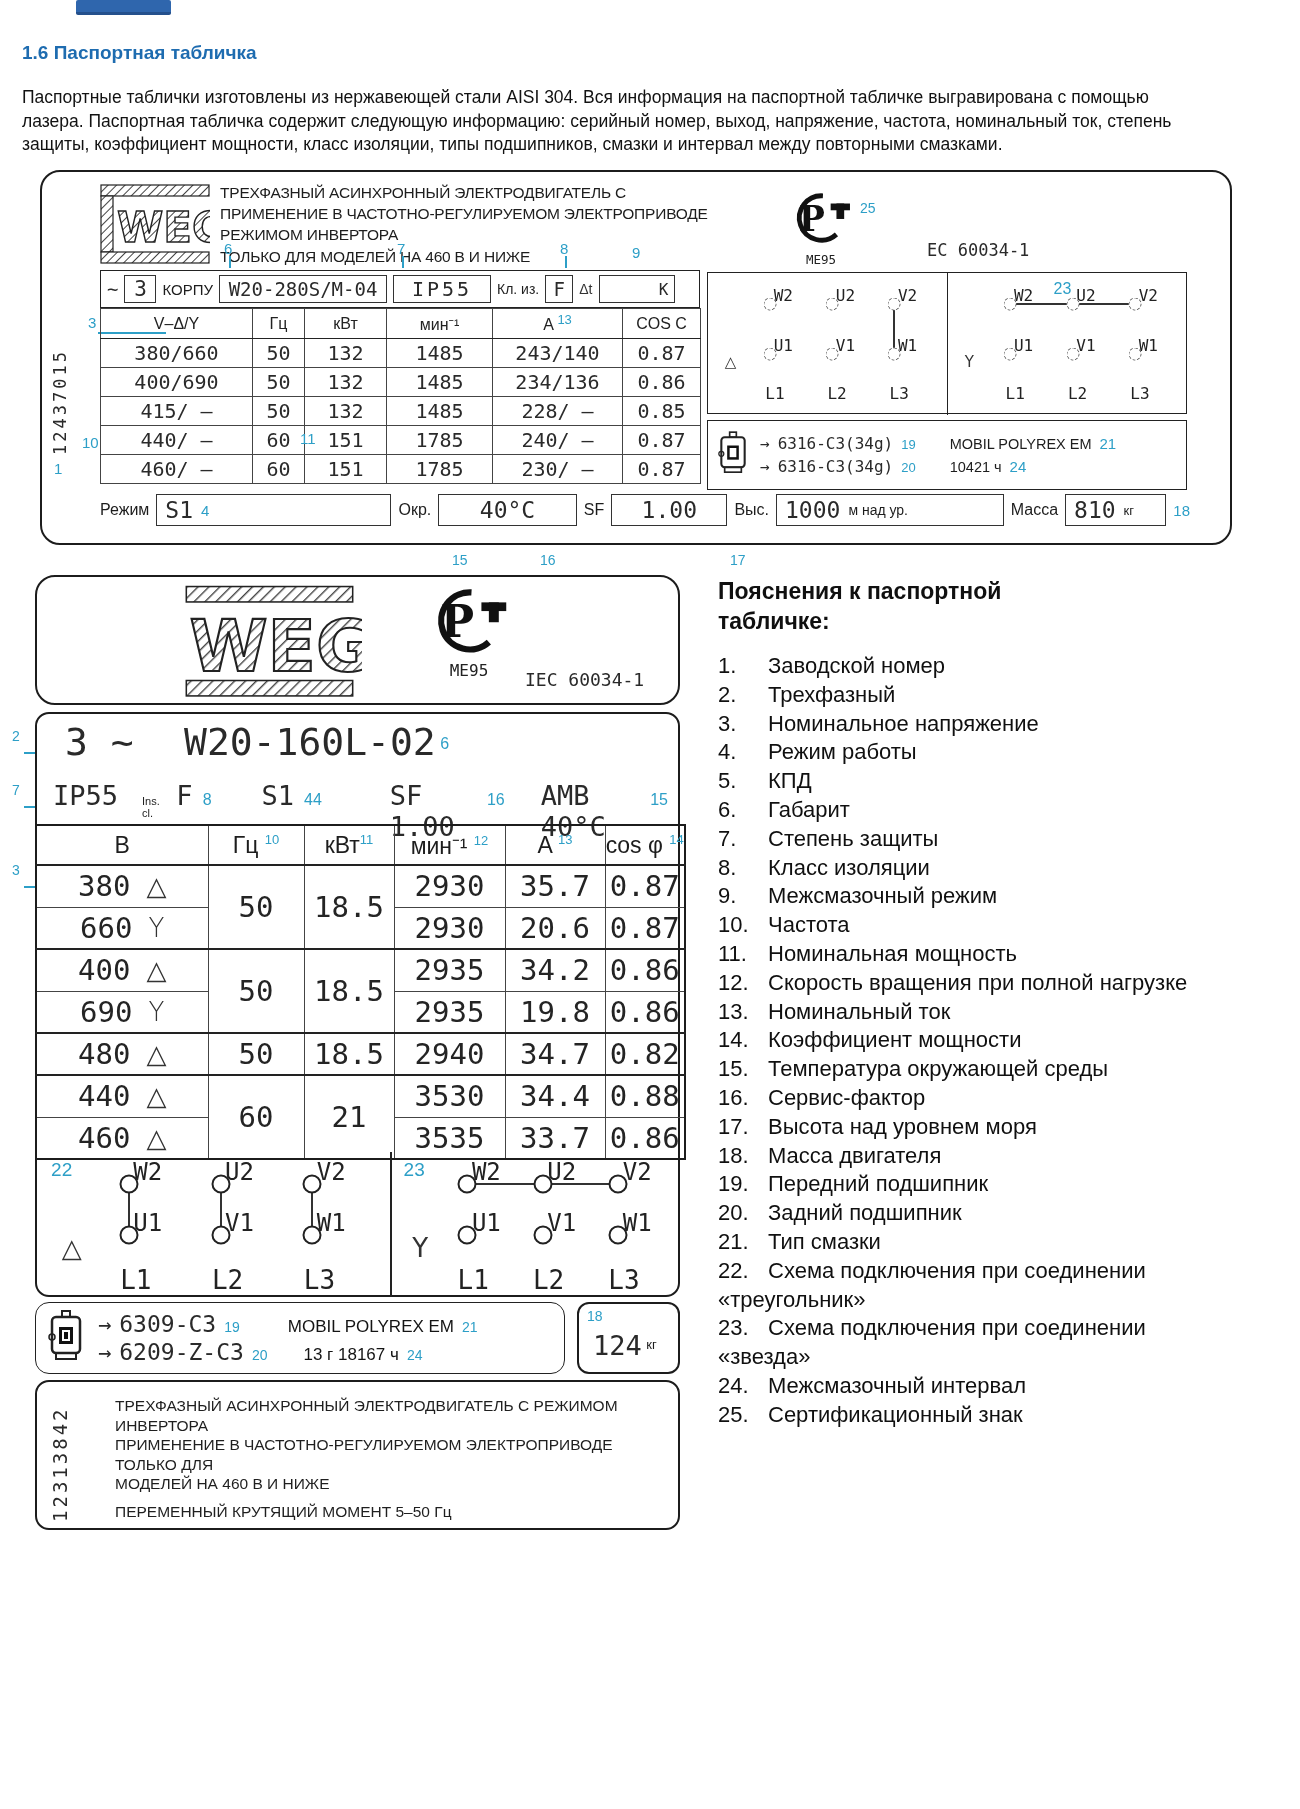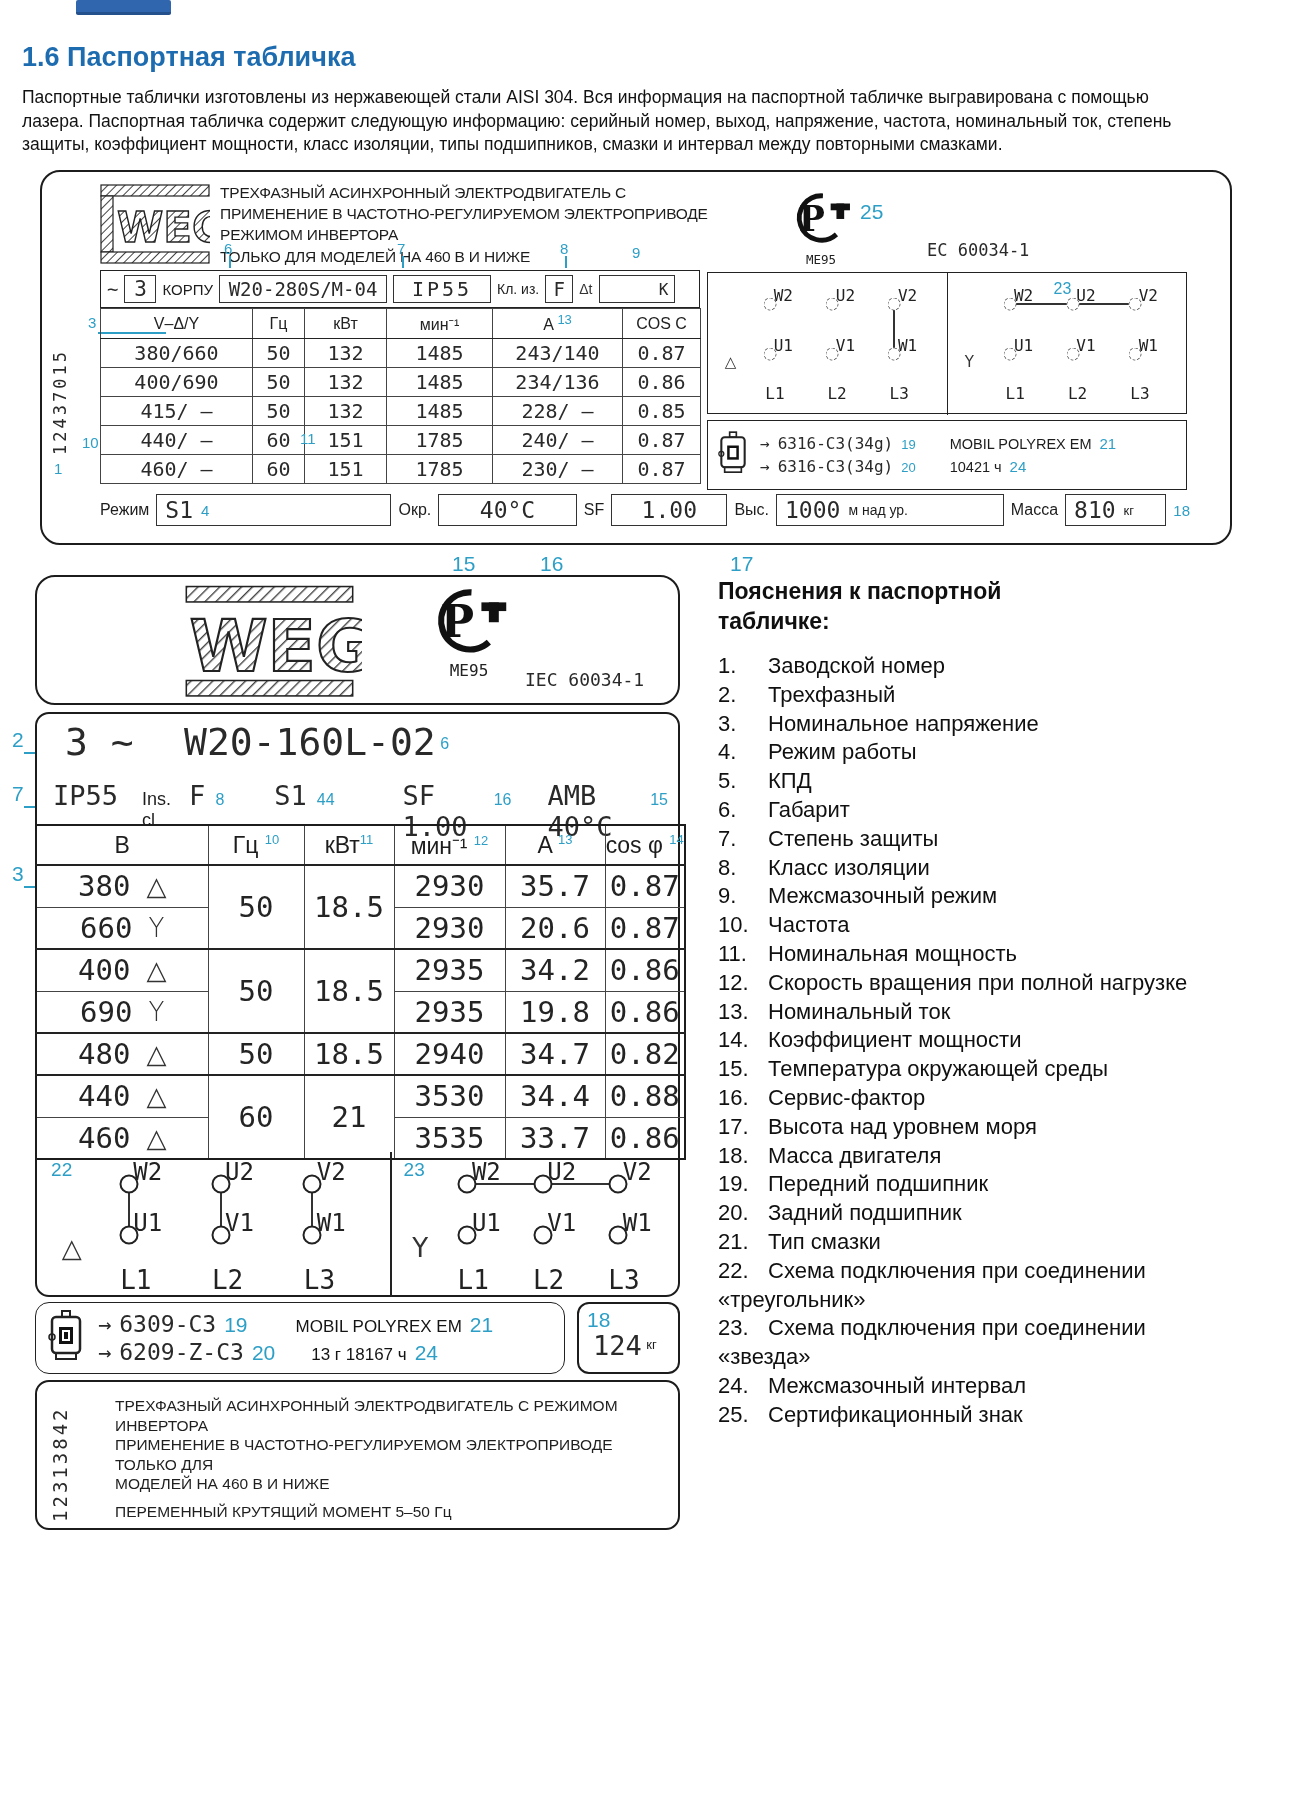--- a/index.html
+++ b/index.html
@@ -3,26 +3,26 @@
 <meta charset="utf-8">
 <style>
   :root{ --cyan:#2d9fc7; --blue:#1e6cb0; }
   *{ margin:0; padding:0; box-sizing:border-box; }
   body{ background:#ffffff; font-family:"Liberation Sans", sans-serif; }
   #page{ position:relative; width:1300px; height:1809px; background:#fff; overflow:hidden; }
 
   .abs{ position:absolute; }
   .eng{ font-family:"DejaVu Sans Mono", monospace; color:#2a2a2a; font-weight:400; }
   .co{ color:var(--cyan); font-family:"Liberation Sans", sans-serif; font-size:15px; }
-  .co2{ color:var(--cyan); font-family:"Liberation Sans", sans-serif; font-size:21px; }
+  .co2{ color:var(--cyan); font-family:"Liberation Sans", sans-serif; font-size:14px; }
   .coline{ position:absolute; background:var(--cyan); }
 
   
   .toplogo{ left:76px; top:0; width:95px; height:15px; background:#2f66ad; border-bottom:3px solid #24508c; border-radius:2px; }
-  h1.sect{ position:absolute; left:22px; top:42px; font-size:27px; font-weight:bold; color:var(--blue); }
+  h1.sect{ position:absolute; left:22px; top:42px; font-size:19px; font-weight:bold; color:var(--blue); }
   .intro{ position:absolute; left:22px; top:86px; width:1180px; font-size:17.5px; line-height:23.5px; color:#121212; }
 
   
   .plate{ position:absolute; border:2.2px solid #1c1c1c; border-radius:20px; background:#fff; }
   .vserial{ position:absolute; writing-mode:vertical-rl; transform:rotate(180deg); font-family:"DejaVu Sans Mono",monospace; font-size:17px; letter-spacing:3px; color:#2a2a2a; }
 
   .hline{ font-size:15.5px; line-height:21.2px; color:#1d1d1d; letter-spacing:-0.2px; }
 
   .specrow{ position:absolute; display:flex; align-items:center; gap:6px; border:1.8px solid #222; padding:0 6px; }
   .sbox{ border:1.5px solid #333; display:flex; align-items:center; justify-content:center; height:28px; }
@@ -377,21 +377,21 @@
   <div class="plate" style="left:35px;top:712px;width:645px;height:585px;border-radius:14px;">
 
     <div class="abs" style="left:28px;top:6px;">
       <span class="eng" style="font-size:38px;">3 ~</span>
       <span class="eng" style="font-size:38px;margin-left:46px;">W20-160L-02</span>
       <sup class="cal2">6</sup>
     </div>
 
     <div class="abs" style="left:16px;top:66px;width:615px;display:flex;align-items:baseline;gap:10px;">
       <span class="eng" style="font-size:27px;">IP55</span>
-      <span style="font-size:18px;color:#1d1d1d;margin-left:14px;">Ins. cl.</span>
+      <span style="font-size:11px;color:#1d1d1d;margin-left:14px;">Ins. cl.</span>
       <span class="eng" style="font-size:27px;">F</span>
       <sup class="cal2">8</sup>
       <span class="eng" style="font-size:27px;margin-left:40px;">S1</span>
       <sup class="cal2">44</sup>
       <span class="eng" style="font-size:27px;margin-left:58px;">SF 1.00</span>
       <sup class="cal2">16</sup>
       <span class="eng" style="font-size:27px;margin-left:26px;">AMB 40°C</span>
       <sup class="cal2">15</sup>
     </div>
 

